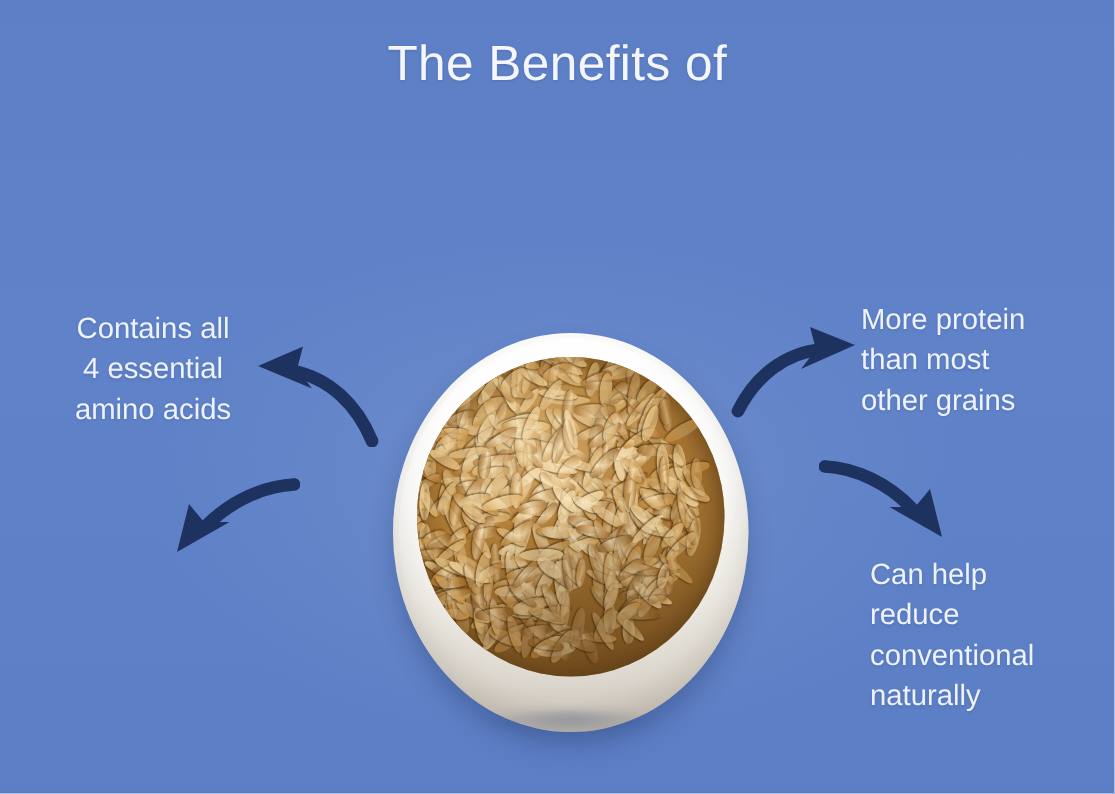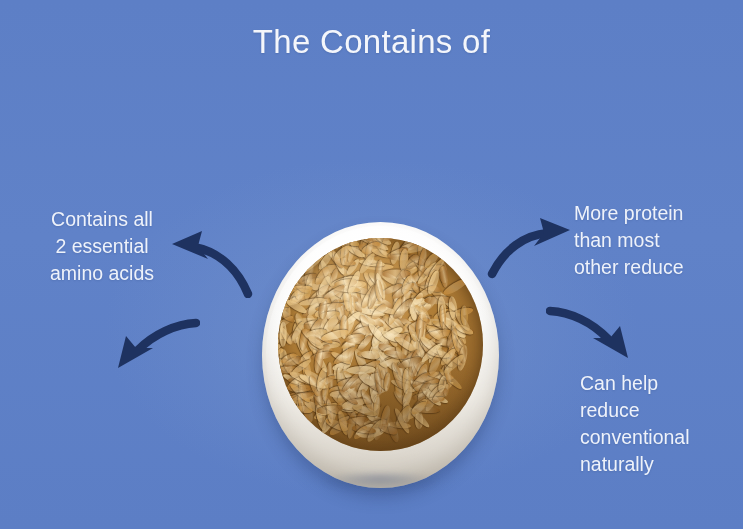--- a/index.html
+++ b/index.html
@@ -179,37 +179,37 @@
   }
 </style>
 </head>
 <body>
 
 <div id="poster">
 
   <div class="bg-grad"></div>
 
   <div class="title-block">
-    <div class="title-kicker">The Contains of</div>
+    <div class="title-kicker">The Benefits of</div>
   </div>
 
   <div class="benefit" id="benefit-tl">Contains all
-2 essential
+4 essential
 amino acids</div>
 
   <div class="arrow" id="arrow-tl">
     <svg width="90" height="72" viewBox="0 0 90 72" xmlns="http://www.w3.org/2000/svg">
       <path d="M80 68 C 70 44, 52 26, 26 21 L 26 21" fill="none" stroke="#1e3260" stroke-width="8.5" stroke-linecap="round"></path>
       <path d="M4 18 L 34 5 L 30 20 L 40 33 Z" fill="#1e3260"></path>
     </svg>
   </div>
 
   <div class="benefit" id="benefit-tr">More protein
 than most
-other reduce</div>
+other grains</div>
 
   <div class="arrow" id="arrow-tr">
     <svg width="90" height="72" viewBox="0 0 90 72" xmlns="http://www.w3.org/2000/svg">
       <path d="M6 58 C 18 34, 38 19, 62 17" fill="none" stroke="#1e3260" stroke-width="8.5" stroke-linecap="round"></path>
       <path d="M84 14 L 54 2 L 58 17 L 48 30 Z" fill="#1e3260"></path>
     </svg>
   </div>
 
 
   <div class="arrow" id="arrow-bl">

